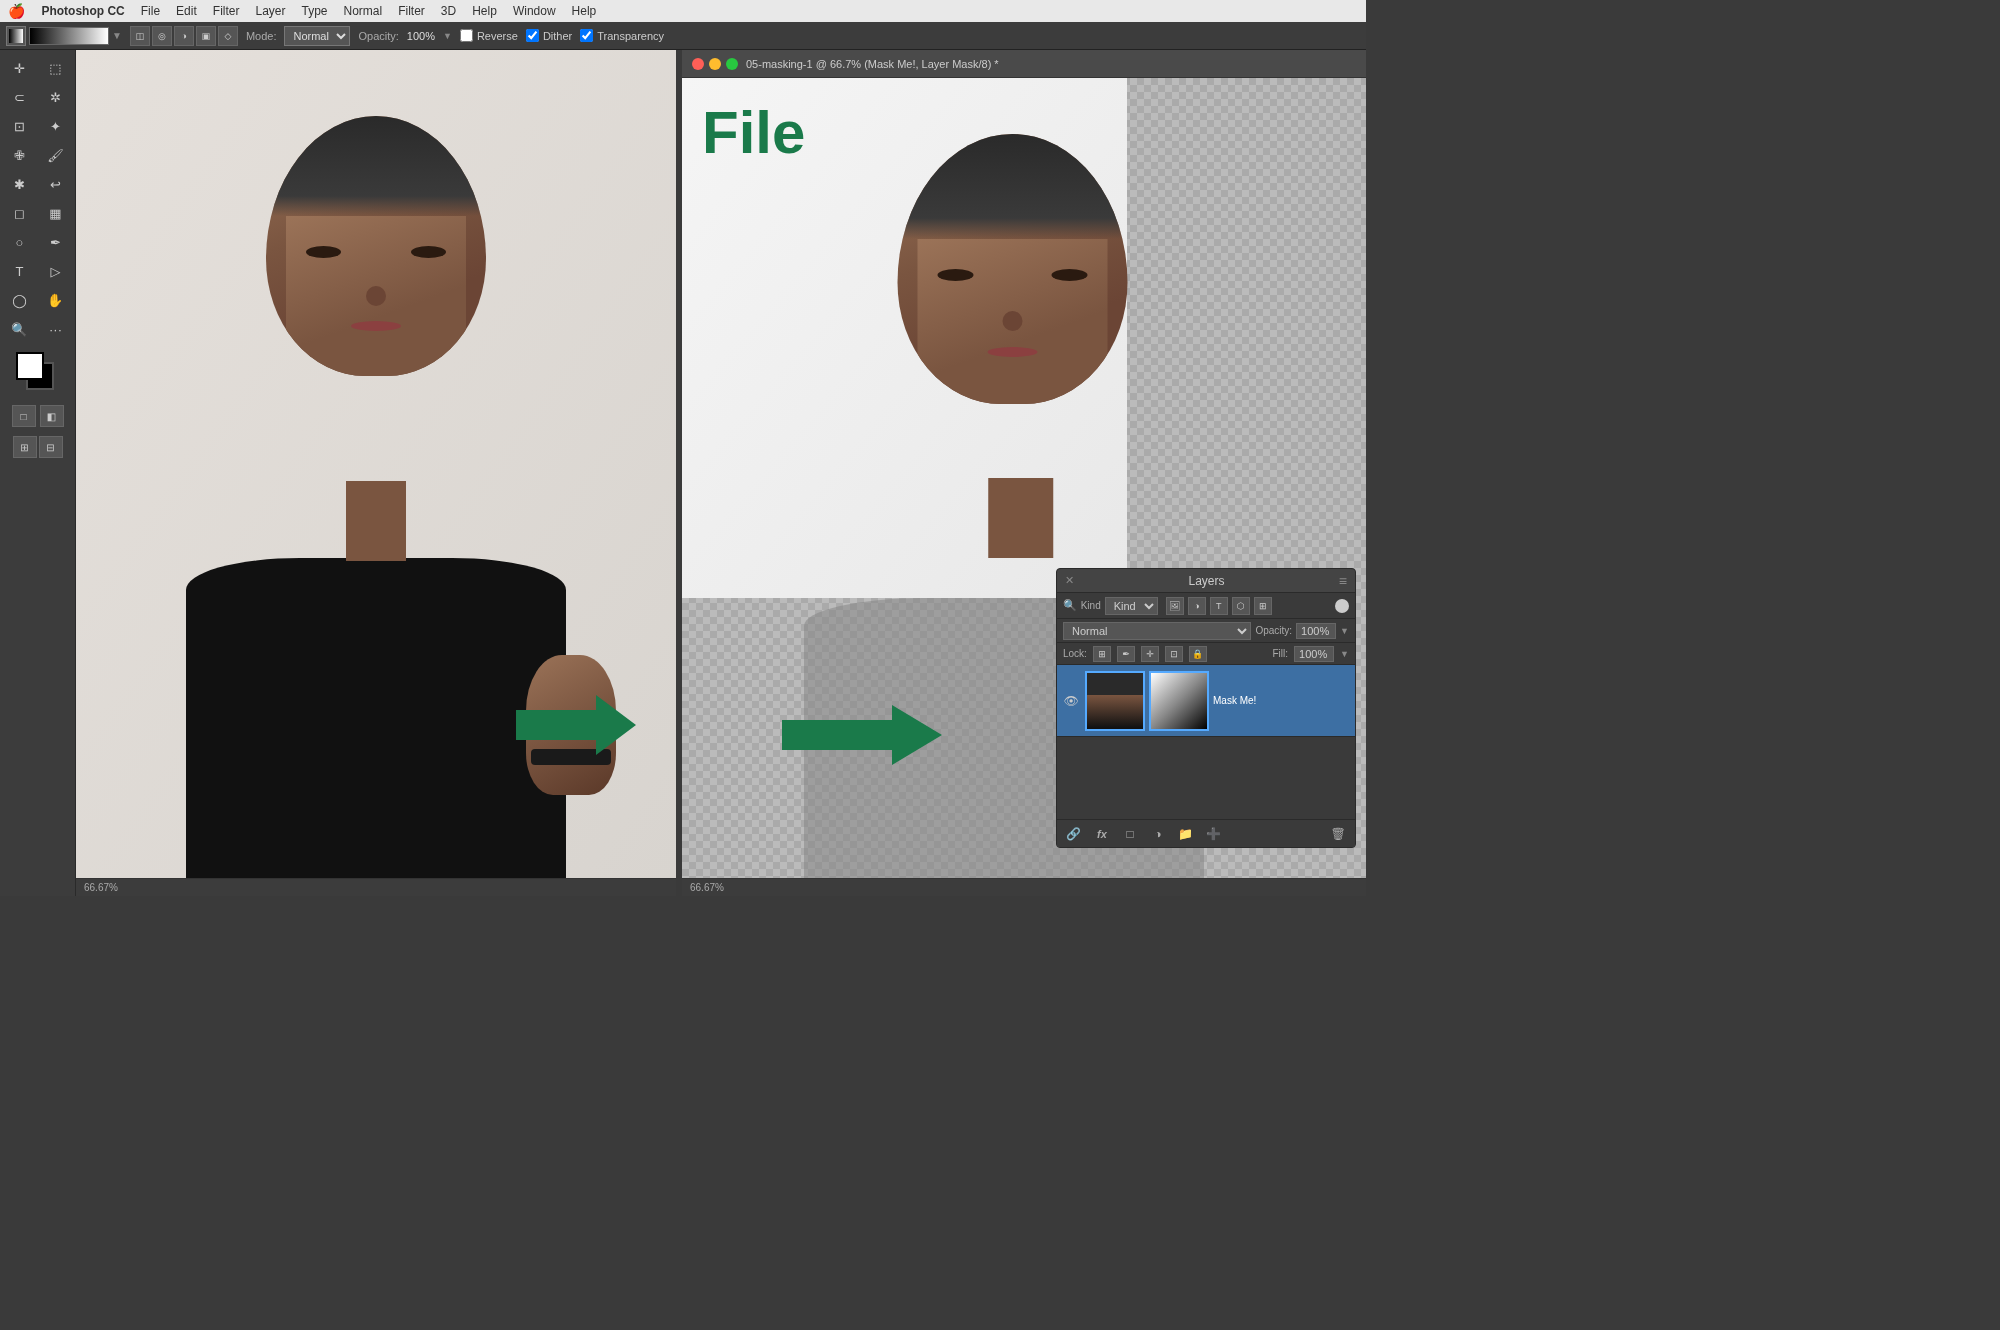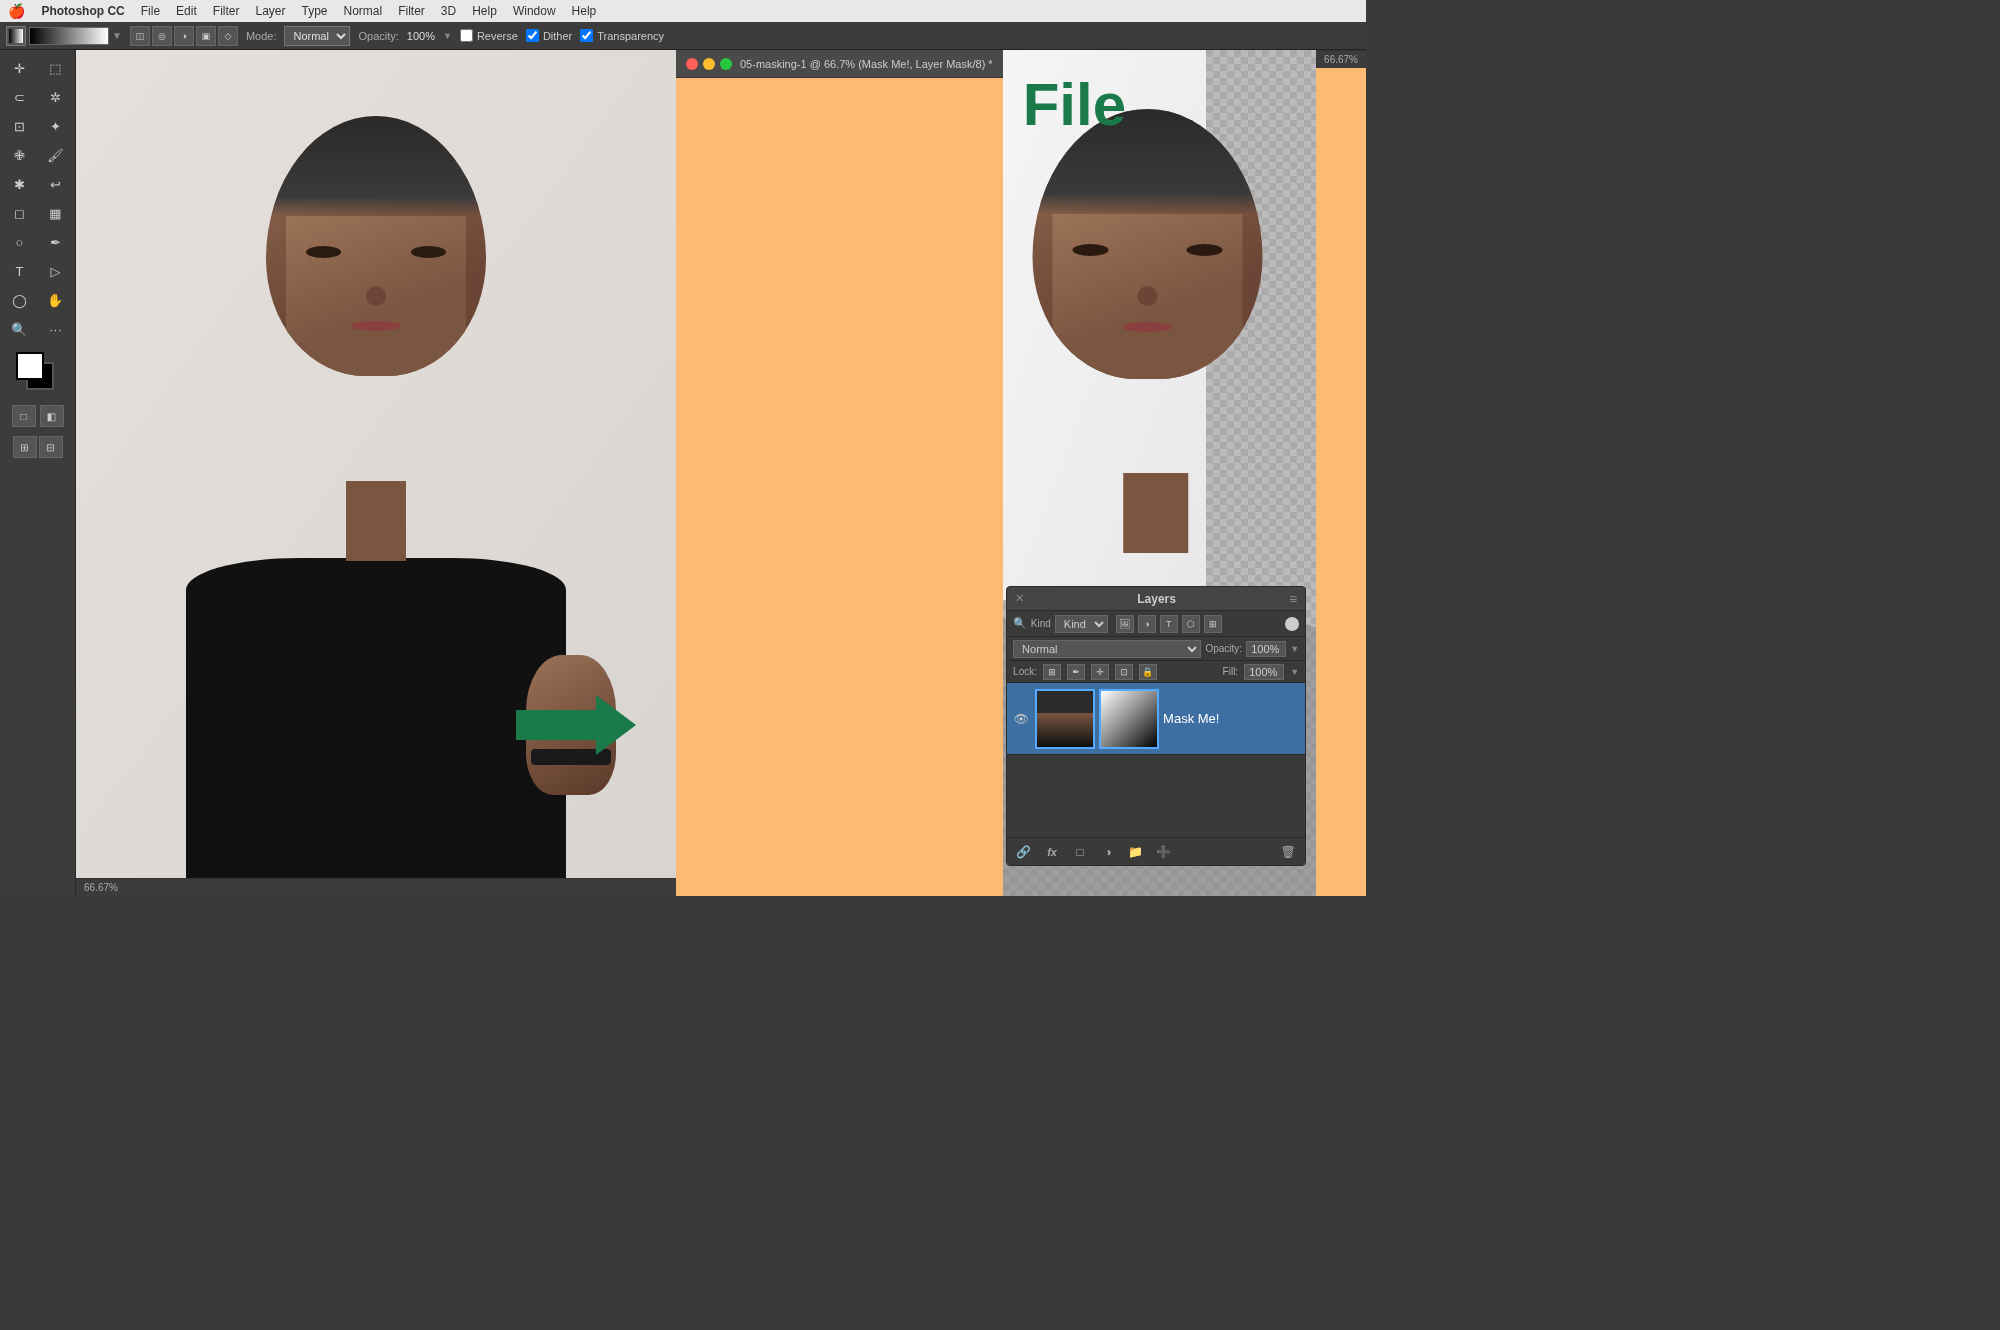--- a/index.html
+++ b/index.html
@@ -251,24 +251,25 @@
       align-items: center;
       padding: 0 8px;
       font-size: 10px;
       color: #aaa;
     }
 
     
     .after-panel {
       flex: 1;
       height: 100%;
-      background: #fdba74;
+      background: #1d4ed8;
       position: relative;
       display: flex;
-      flex-direction: row;
+      flex-direction: column;
+      margin-left: 6px;
     }
     .arrow-svg {
       width: 120px;
       height: 60px;
     }
 
     
     .layers-panel {
       position: absolute;
       right: 10px;
@@ -288,21 +289,21 @@
       border-bottom: 1px solid #2a2a2a;
       display: flex;
       align-items: center;
       justify-content: space-between;
       padding: 0 8px;
       border-radius: 4px 4px 0 0;
     }
     .layers-title {
       font-size: 12px;
       color: #ccc;
-      font-weight: 700;
+      font-weight: 400;
     }
     .layers-menu-icon {
       color: #888;
       font-size: 14px;
       cursor: pointer;
     }
     .layers-filter-row {
       height: 26px;
       background: #3a3a3a;
       display: flex;
@@ -430,21 +431,21 @@
     }
     .layer-mask-thumb {
       width: 60px; height: 60px;
       border: 2px solid #5af;
       background: linear-gradient(to bottom right, #fff 0%, #888 50%, #000 100%);
       flex-shrink: 0;
       cursor: pointer;
     }
     .layer-name {
       color: #fff;
-      font-size: 13px;
+      font-size: 10px;
       font-weight: 500;
     }
     .layers-bottom-row {
       height: 28px;
       display: flex;
       align-items: center;
       padding: 0 6px;
       gap: 6px;
       margin-top: auto;
       border-top: 1px solid #2a2a2a;

